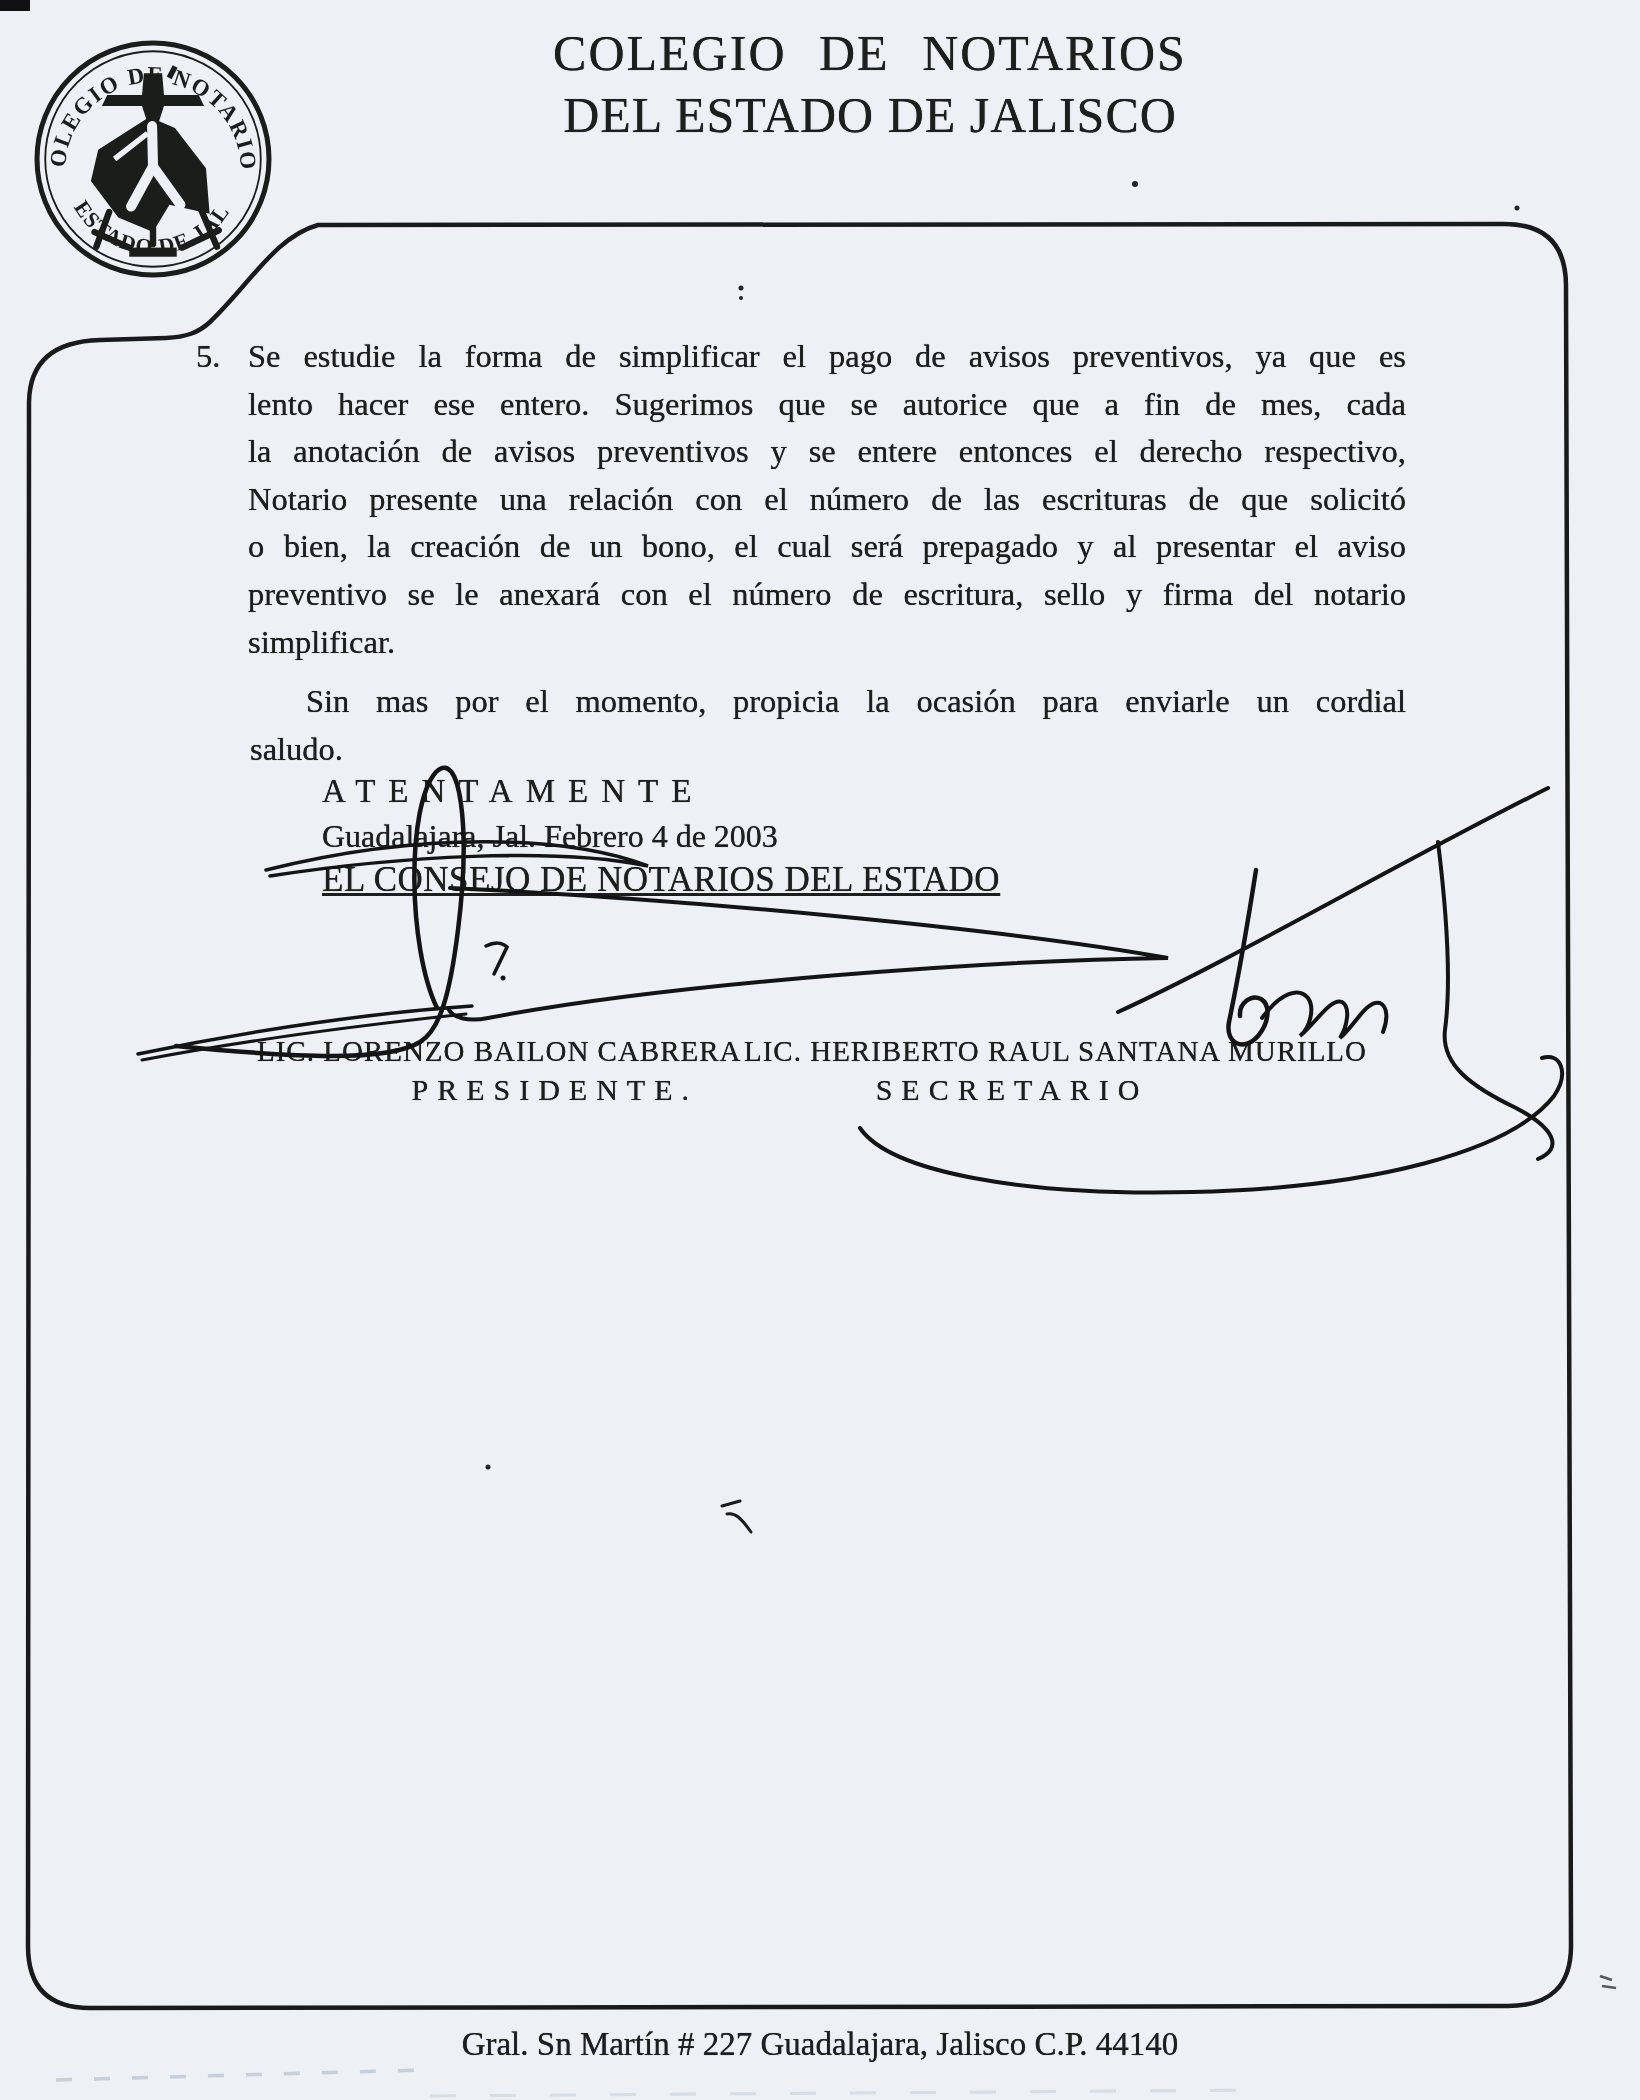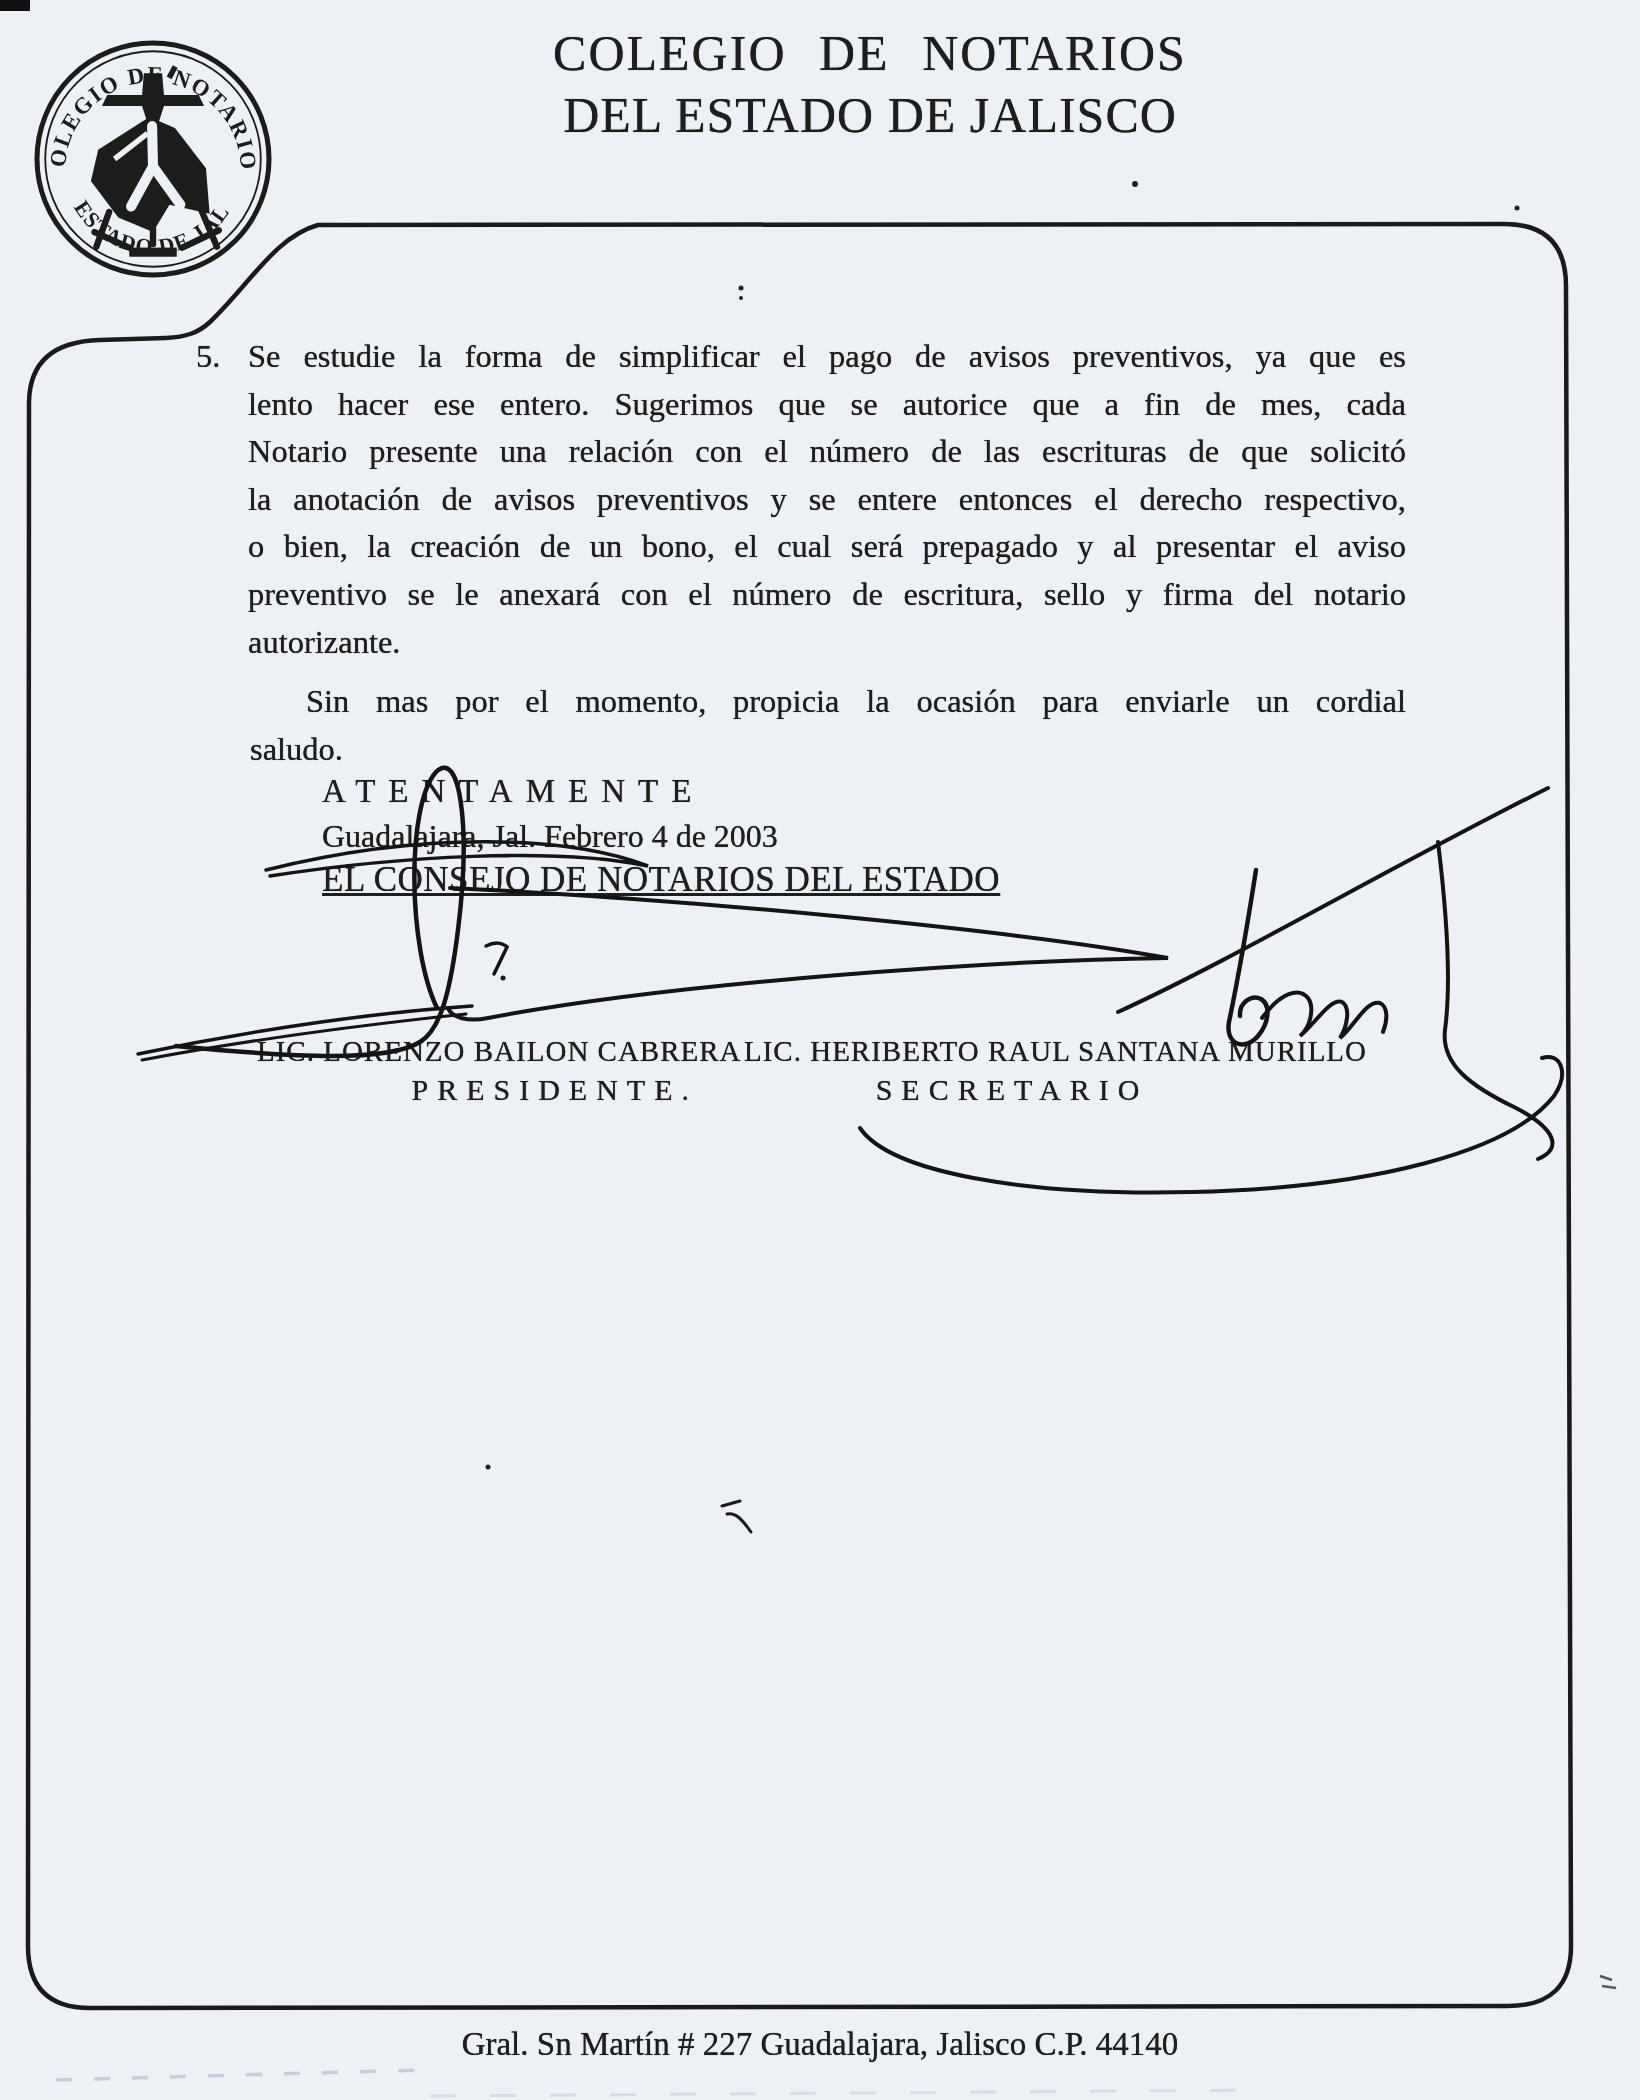--- a/index.html
+++ b/index.html
@@ -89,25 +89,25 @@
       <path d="M 150,226 L 150,243"></path>
     </g>
     <rect x="124" y="247" width="52" height="10"></rect>
   </g>
 </svg>
 
 <div class="item-number thick">5.</div>
 <div class="para1">
     <div class="bodyline thick">Se estudie la forma de simplificar el pago de avisos preventivos, ya que es</div>
     <div class="bodyline thick">lento hacer ese entero. Sugerimos que se autorice que a fin de mes, cada</div>
+    <div class="bodyline thick">la anotación de avisos preventivos y se entere entonces el derecho respectivo,</div>
     <div class="bodyline thick">Notario presente una relación con el número de las escrituras de que solicitó</div>
-    <div class="bodyline thick">la anotación de avisos preventivos y se entere entonces el derecho respectivo,</div>
     <div class="bodyline thick">o bien, la creación de un bono, el cual será prepagado y al presentar el aviso</div>
     <div class="bodyline thick">preventivo se le anexará con el número de escritura, sello y firma del notario</div>
-    <div class="bodyline thick line-last">autorizante.</div>
+    <div class="bodyline thick line-last">simplificar.</div>
   </div>
 
 <div class="para2">
     <div class="bodyline thick">Sin mas por el momento, propicia la ocasión para enviarle un cordial</div>
     <div class="bodyline thick line-last">saludo.</div>
   </div>
 
 <div class="signoff">
   <div class="salutation thick">ATENTAMENTE</div>
   <div class="place-date thick">Guadalajara, Jal. Febrero 4 de 2003</div>

